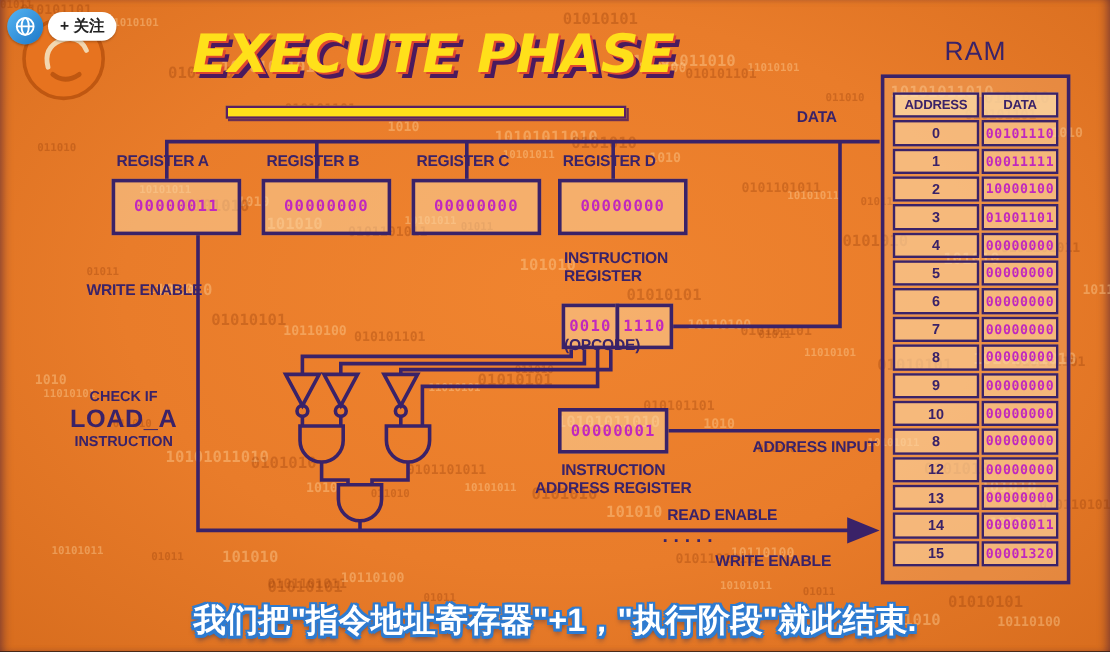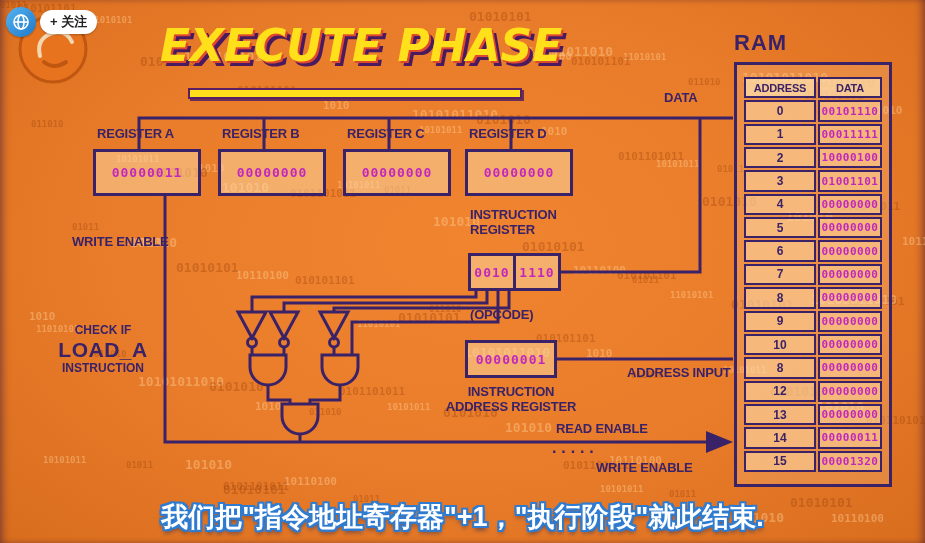--- a/index.html
+++ b/index.html
@@ -26,21 +26,21 @@
     color:#FFE01A;text-shadow:2px 2px 0 #E0472F,5px 5px 0 #4A1A5E;white-space:nowrap;}
   .title-underline{position:absolute;left:188px;top:88px;width:330px;height:7px;z-index:2;
     background:#FFE01A;border:2px solid #5A1F63;box-shadow:2px 2px 0 rgba(74,26,94,.8);}
   .register{position:absolute;top:126px;width:108px;z-index:2;}
   .reg-label{font-size:13px;font-weight:bold;color:#3A2268;padding-left:4px;letter-spacing:-0.2px;white-space:nowrap;}
   .reg-box{margin-top:8px;height:47px;border:3px solid #3A2268;background:rgba(252,213,160,.55);
     display:flex;align-items:center;justify-content:center;box-sizing:border-box;}
   .checkif{position:absolute;left:44px;top:324px;width:118px;text-align:center;z-index:2;
     color:#3A2268;font-weight:bold;line-height:1.15;}
   .ram{position:absolute;left:734px;top:30px;width:158px;z-index:2;}
-  .ram-title{font-size:22px;font-weight:bold;color:#3A2268;letter-spacing:1px;}
+  .ram-title{text-align:center;font-size:22px;font-weight:normal;color:#3A2268;letter-spacing:1px;}
   .ram-box{margin-top:6px;height:425px;border:3px solid #3A2268;background:rgba(250,205,150,.25);
     box-sizing:border-box;padding:12px 7px;}
   .ram-grid{display:grid;grid-template-columns:72px 1fr;grid-auto-rows:1fr;gap:2px;height:100%;}
   .ram-cell{border:2px solid #3A2268;background:rgba(253,219,168,.55);display:flex;
     align-items:center;justify-content:center;font-weight:bold;color:#3A2268;font-size:12px;}
   .ram-head{font-size:11px;background:rgba(253,219,168,.78);letter-spacing:-0.2px;}
   .ram-data{font-family:"DejaVu Sans Mono",monospace;color:#C128BE;font-size:11px;letter-spacing:.5px;}
   .subtitle{position:absolute;left:0;right:0;top:499px;text-align:center;z-index:6;
     font-size:27px;font-weight:bold;color:#fff;
     text-shadow:-2px -2px 0 #2E7BD0,2px -2px 0 #2E7BD0,-2px 2px 0 #2E7BD0,2px 2px 0 #2E7BD0,
@@ -221,21 +221,21 @@
   <div class="lbl" style="left:470px;top:207px;line-height:15px">
     <div>INSTRUCTION</div>
     <div>REGISTER</div>
   </div>
   <div class="box" style="left:468px;top:253px;width:48px;height:38px">
     <span class="val">0010</span>
   </div>
   <div class="box" style="left:513px;top:253px;width:48px;height:38px">
     <span class="val">1110</span>
   </div>
-  <div class="lbl" style="left:470px;top:307px">(OPCODE)</div>
+  <div class="lbl" style="left:470px;top:280px">(OPCODE)</div>
 
   <div class="box" style="left:465px;top:340px;width:92px;height:38px">
     <span class="val">00000001</span>
   </div>
   <div class="lbl" style="left:445px;top:384px;width:132px;text-align:center;line-height:15px">
     <div>INSTRUCTION</div>
     <div>ADDRESS REGISTER</div>
   </div>
 
   <div class="checkif">

